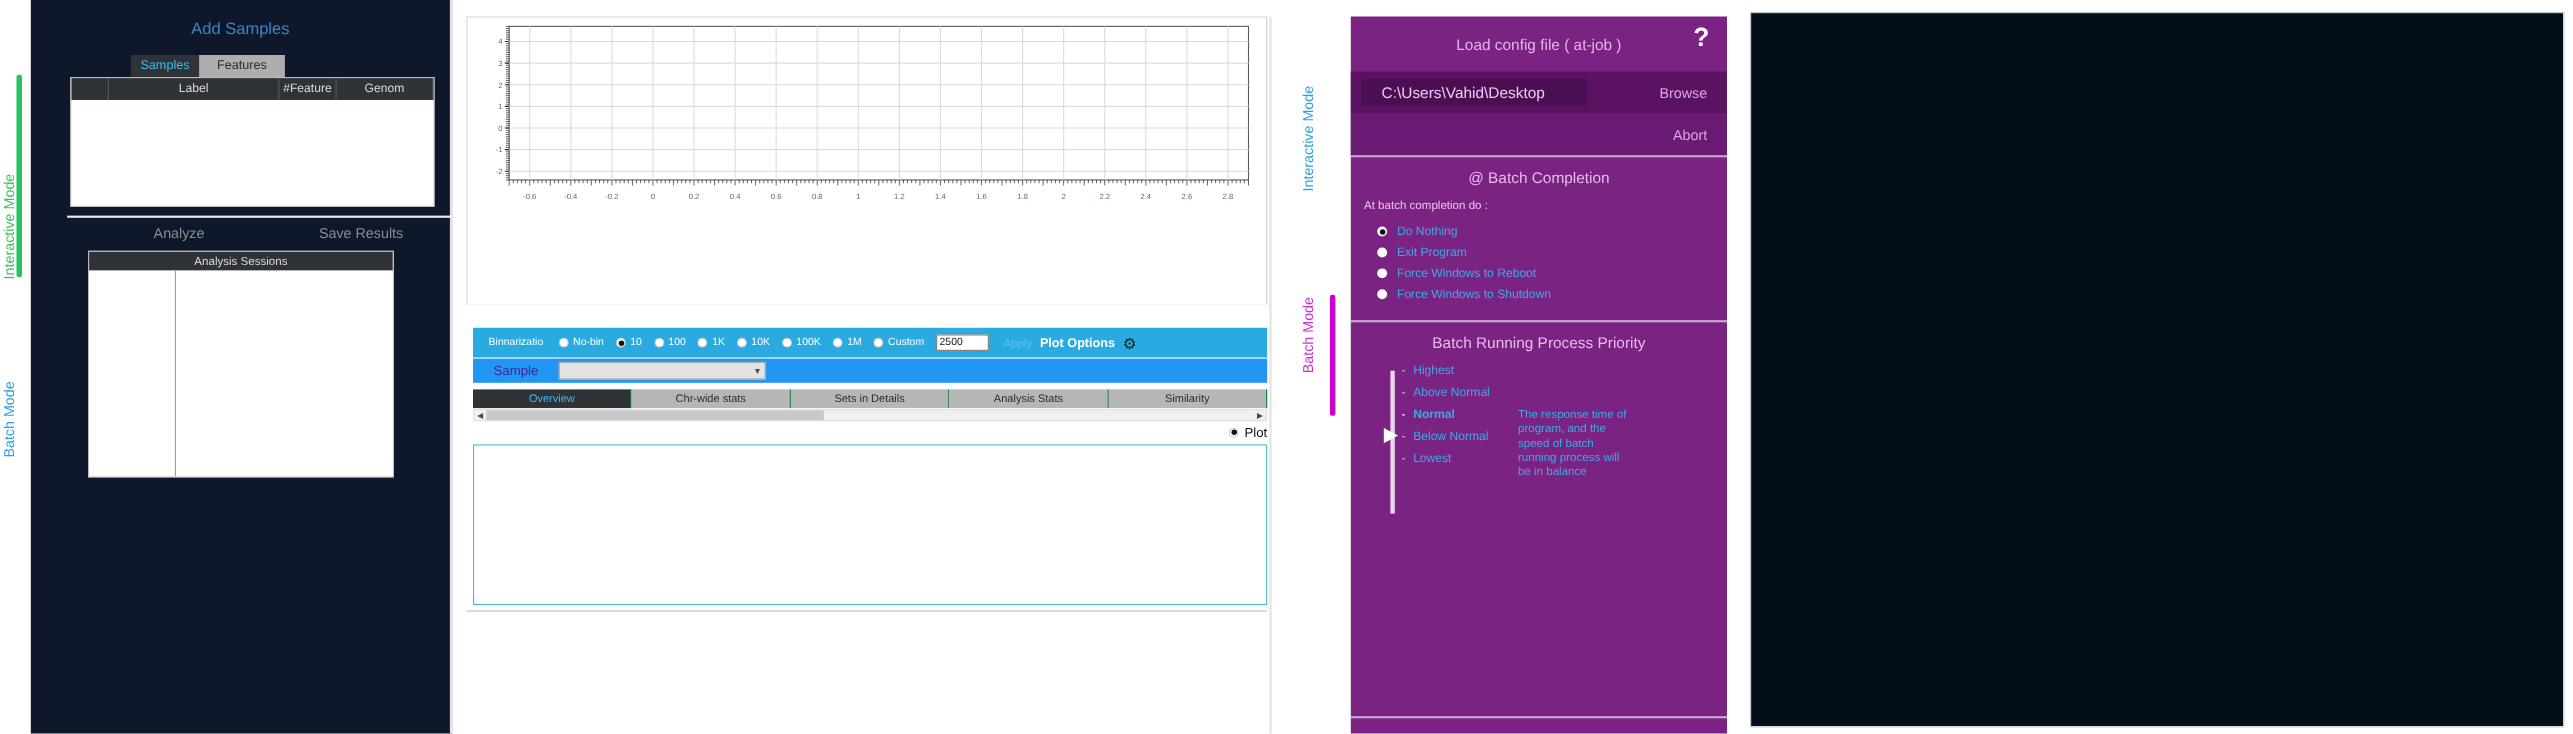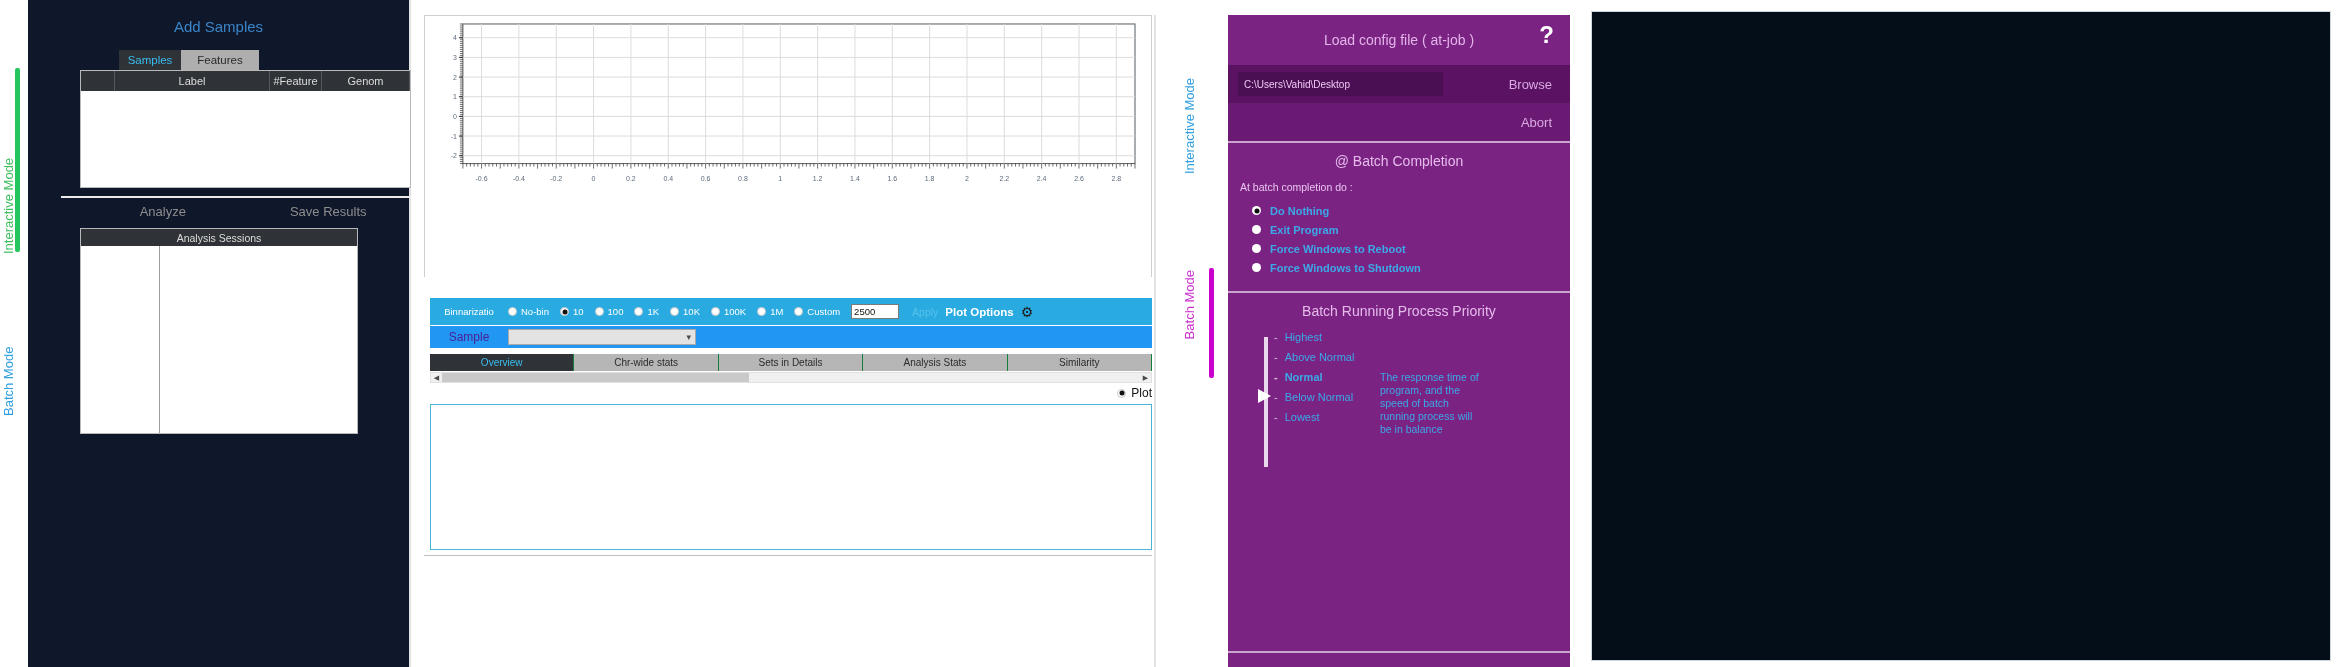--- a/index.html
+++ b/index.html
@@ -22,21 +22,21 @@
   .bar-green{background:#22c55e;border-radius:2px;}
 
   
   .left-panel{position:absolute;left:28px;top:0;width:383px;height:667px;background:#0f172a;
               border-right:2px solid #e3e3e3;box-sizing:border-box;}
   .add-samples{position:absolute;left:0;right:0;top:18px;text-align:center;color:#3a86c8;font-size:15px;}
   .tabs-sf{position:absolute;left:52px;top:50px;width:200px;height:20px;display:flex;}
   .tabs-sf .tab{flex:0 0 auto;display:flex;align-items:center;justify-content:center;font-size:11.5px;height:20px;}
   .tabs-sf .tab.sel{width:62px;background:#2f3337;color:#39bdf0;margin-left:39px;}
   .tabs-sf .tab.un{width:78px;background:#aeaeae;color:#2b2b2b;}
-  .tbl-samples{position:absolute;left:52px;top:70px;width:331px;height:118px;border:1px solid #b9b9b9;
+  .tbl-samples{position:absolute;left:36px;top:70px;width:331px;height:118px;border:1px solid #b9b9b9;
                box-sizing:border-box;background:#fff;}
   .tbl-samples .hdr{display:flex;height:20px;background:#2f3337;}
   .tbl-samples .hdr .c{color:#dcdcdc;font-size:11px;display:flex;align-items:center;justify-content:center;
                border-right:1px solid #55595d;box-sizing:border-box;}
   .tbl-samples .body{height:96px;background:#fff;}
   .divider-soft{position:absolute;left:33px;top:196px;width:350px;height:2px;background:#eceaea;}
 
   .ana-row{position:absolute;left:52px;top:204px;width:331px;height:22px;display:flex;}
   .ana-row .btn{flex:1;text-align:center;color:#8d8d8d;font-size:13px;}
   .tbl-sessions{position:absolute;left:52px;top:228px;width:278px;height:206px;border:1px solid #b9b9b9;
@@ -92,28 +92,28 @@
   .mode-rail2 .m-bat{position:absolute;left:4px;top:270px;color:#cc2fd0;font-size:13px;}
   .mode-rail2 .bar-mag{position:absolute;left:31px;top:268px;width:5px;height:110px;background:#cc00cc;border-radius:2px;}
 
   
   .purple{position:absolute;left:1228px;top:15px;width:342px;height:652px;background:#7b2382;}
   .p-title{height:50px;display:flex;align-items:center;justify-content:center;position:relative;
            color:#e3b4ea;font-size:14px;}
   .p-title .qm{position:absolute;right:16px;top:6px;color:#fff;font-size:24px;font-weight:bold;}
   .p-row{height:38px;display:flex;align-items:center;background:#5b1263;position:relative;}
   .p-row .pathbox{margin-left:10px;width:205px;height:24px;background:#4a0f52;display:flex;align-items:center;
-           padding-left:6px;box-sizing:border-box;color:#f0c8f6;font-size:10px;}
+           padding-left:18px;box-sizing:border-box;color:#f0c8f6;font-size:14px;}
   .p-row .act{position:absolute;right:18px;color:#d9a9e2;font-size:13px;}
   .p-row.alt{background:#6b1a73;}
   .p-sep{height:2px;background:#c9a5cf;}
   .p-sec{padding:10px 0 14px 0;}
   .p-sec h3{margin:0;text-align:center;color:#e6bcec;font-size:14px;font-weight:normal;}
   .p-sub{margin:12px 0 0 12px;color:#e8c4ee;font-size:10.5px;}
-  .p-opts{margin:8px 0 0 24px;font-weight:bold;}
+  .p-opts{margin:8px 0 0 24px;}
   .p-opts .o{display:flex;align-items:center;gap:9px;height:19px;color:#3ba9e8;font-size:11px;}
   .p-opts .rdo{width:9px;height:9px;border-radius:50%;background:#fff;position:relative;flex:0 0 auto;}
   .p-opts .rdo.on::after{content:"";position:absolute;left:50%;top:50%;width:5px;height:5px;border-radius:50%;
            background:#0d0d0d;transform:translate(-50%,-50%);}
 
   .prio{position:relative;height:175px;margin-top:4px;}
   .prio .strack{position:absolute;left:36px;top:14px;width:4px;height:130px;background:#e9d8ec;}
   .prio .sthumb{position:absolute;left:30px;top:66px;width:0;height:0;border-top:7px solid transparent;
            border-bottom:7px solid transparent;border-left:13px solid #ffffff;}
   .prio .lv{position:absolute;left:46px;display:flex;align-items:center;gap:7px;color:#3ba9e8;font-size:11px;}

